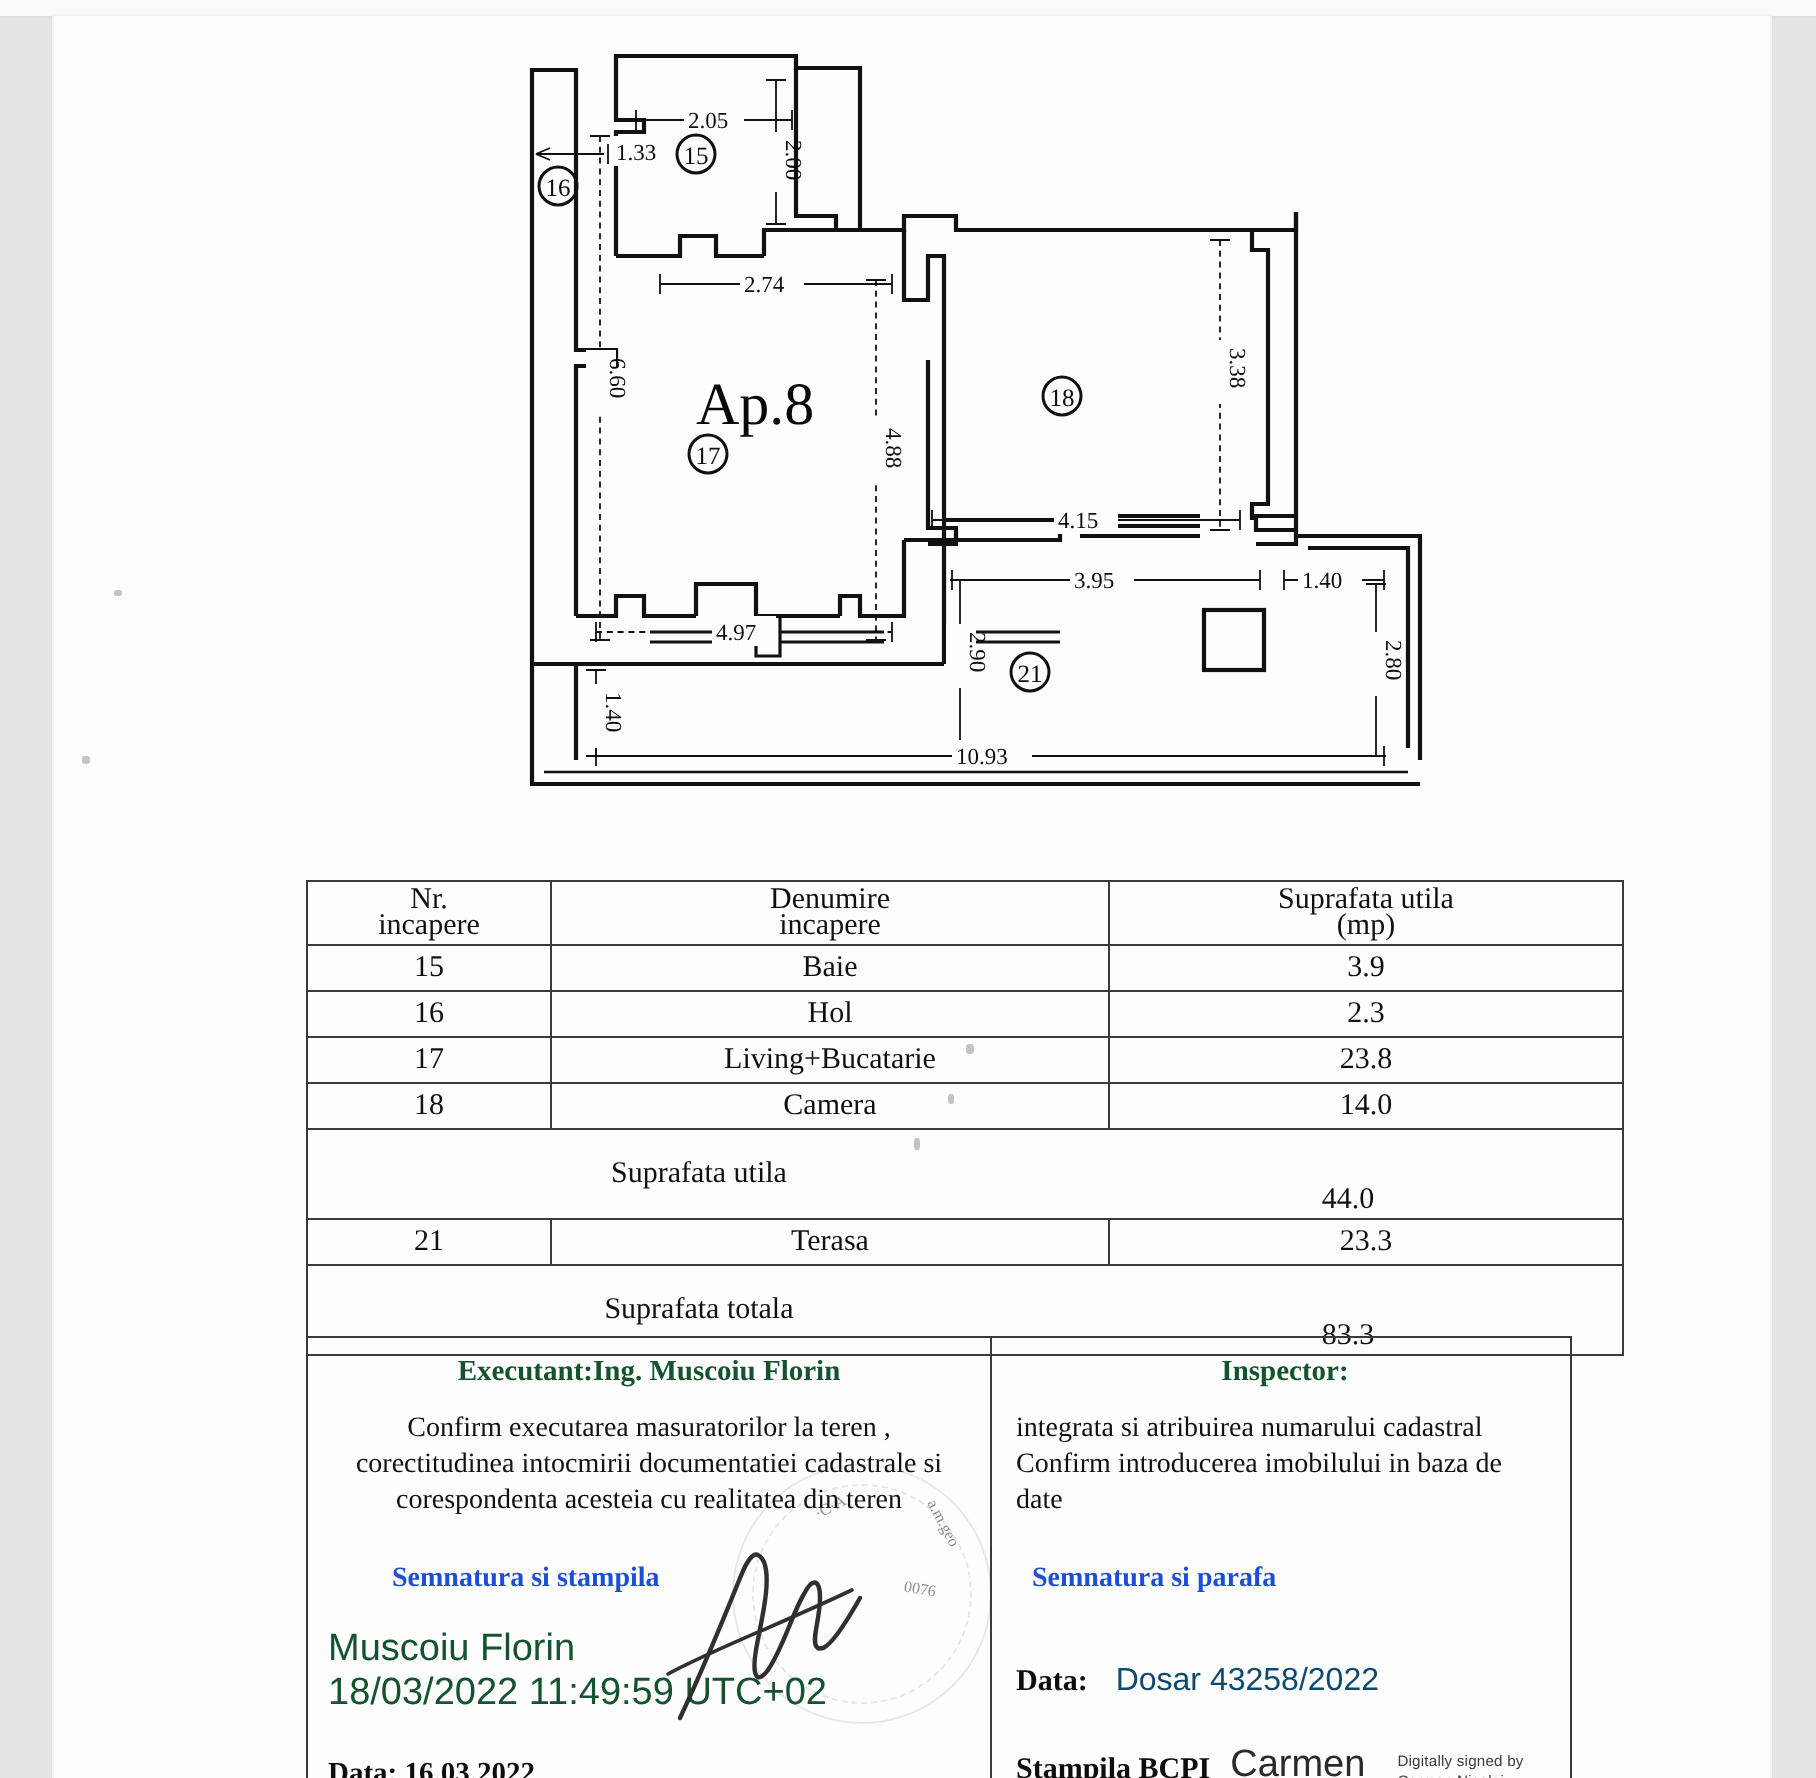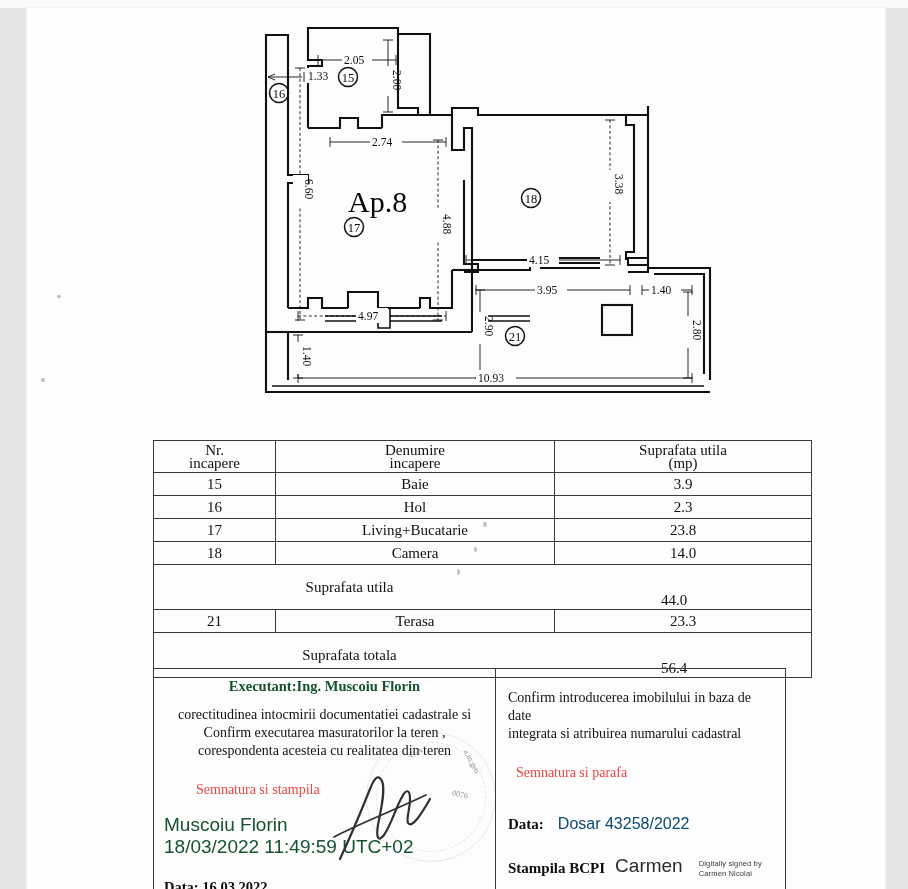--- a/index.html
+++ b/index.html
@@ -122,23 +122,23 @@
   .sig-body {
     margin-top: 11px;
     text-align: center;
     font-size: 14px;
     line-height: 1.28;
     color: #111;
   }
   .sig-body.left-al { text-align: left; }
   .sig-sub {
     margin-top: 22px;
-    font-weight: normal;
+    font-weight: bold;
     font-size: 14px;
-    color: #ef4444;
+    color: #1d4ed8;
   }
   #sig-left .sig-sub { padding-left: 36px; }
   #sig-right .sig-sub { padding-left: 8px; }
 
   .esign {
     font-family: "Liberation Sans", sans-serif;
     font-size: 19px;
     color: #14532d;
     line-height: 1.18;
     margin-top: 16px;
@@ -472,35 +472,35 @@
         <tr class="datarow">
           <td class="c-nr">21</td>
           <td class="c-den">Terasa</td>
           <td class="c-sup">23.3</td>
         </tr>
 
         <tr class="sumrow">
           <td colspan="3">
             <div class="sum-inner">
               <span class="sum-name">Suprafata totala</span>
-              <span class="sum-val">56.4</span>
+              <span class="sum-val">83.3</span>
             </div>
           </td>
         </tr>
       </tbody>
     </table>
   </div>
 
   <div id="sig-wrap">
 
     <div id="sig-left">
       <div class="sig-title">Executant:Ing.  Muscoiu Florin</div>
       <div class="sig-body">
+        <div>Confirm executarea masuratorilor la teren ,</div>
         <div>corectitudinea intocmirii documentatiei cadastrale si</div>
-        <div>Confirm executarea masuratorilor la teren ,</div>
         <div>corespondenta acesteia cu realitatea din teren</div>
       </div>
       <div class="sig-sub">Semnatura si stampila</div>
       <div class="esign">
         <div>Muscoiu Florin</div>
         <div>18/03/2022 11:49:59 UTC+02</div>
       </div>
       <div class="data-line">Data: 16.03.2022</div>
 
       <div id="round-stamp"></div>
@@ -510,23 +510,24 @@
 
       <svg id="handsig" width="120" height="110" viewBox="0 0 120 110">
         <path d="M10 104 C24 74, 32 54, 40 34 C44 24, 48 18, 52 26 C56 36, 50 58, 48 70
                  C46 82, 48 88, 54 80 C62 68, 66 52, 72 42 C76 34, 80 34, 80 44
                  C80 54, 76 64, 78 68 C82 74, 92 58, 100 44" fill="none" stroke="#303030" stroke-width="2.2" stroke-linecap="round"></path>
         <path d="M4 82 C26 70, 58 58, 96 40" fill="none" stroke="#303030" stroke-width="1.8" stroke-linecap="round"></path>
       </svg>
     </div>
 
     <div id="sig-right">
+      <div class="sig-title">Inspector:</div>
       <div class="sig-body left-al">
+        <div>integrata si atribuirea numarului cadastral</div>
         <div>Confirm introducerea imobilului in baza de date</div>
-        <div>integrata si atribuirea numarului cadastral</div>
       </div>
       <div class="sig-sub">Semnatura si parafa</div>
 
       <div class="insp-data">
         <span class="dlabel">Data:</span>
         <span class="dval">Dosar 43258/2022</span>
       </div>
 
       <div class="stamp-row">
         <span class="stamp-label">Stampila BCPI</span>

